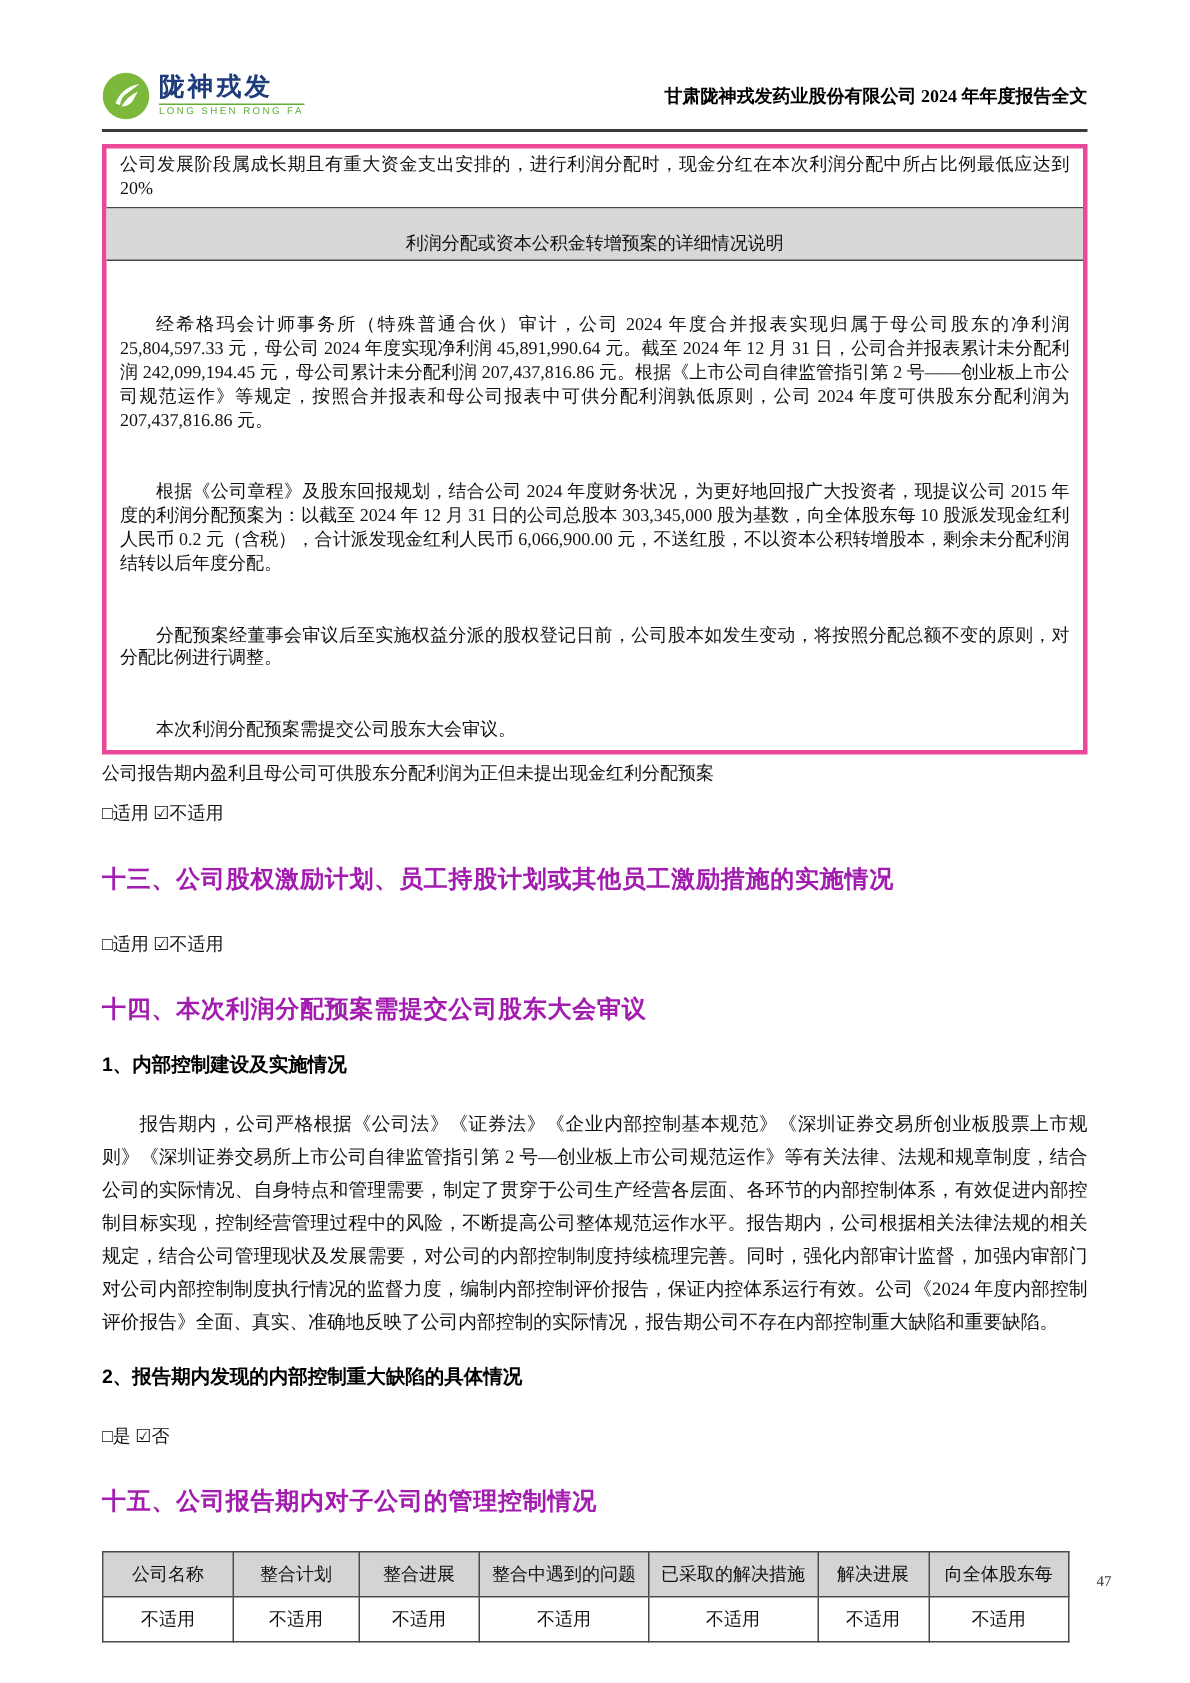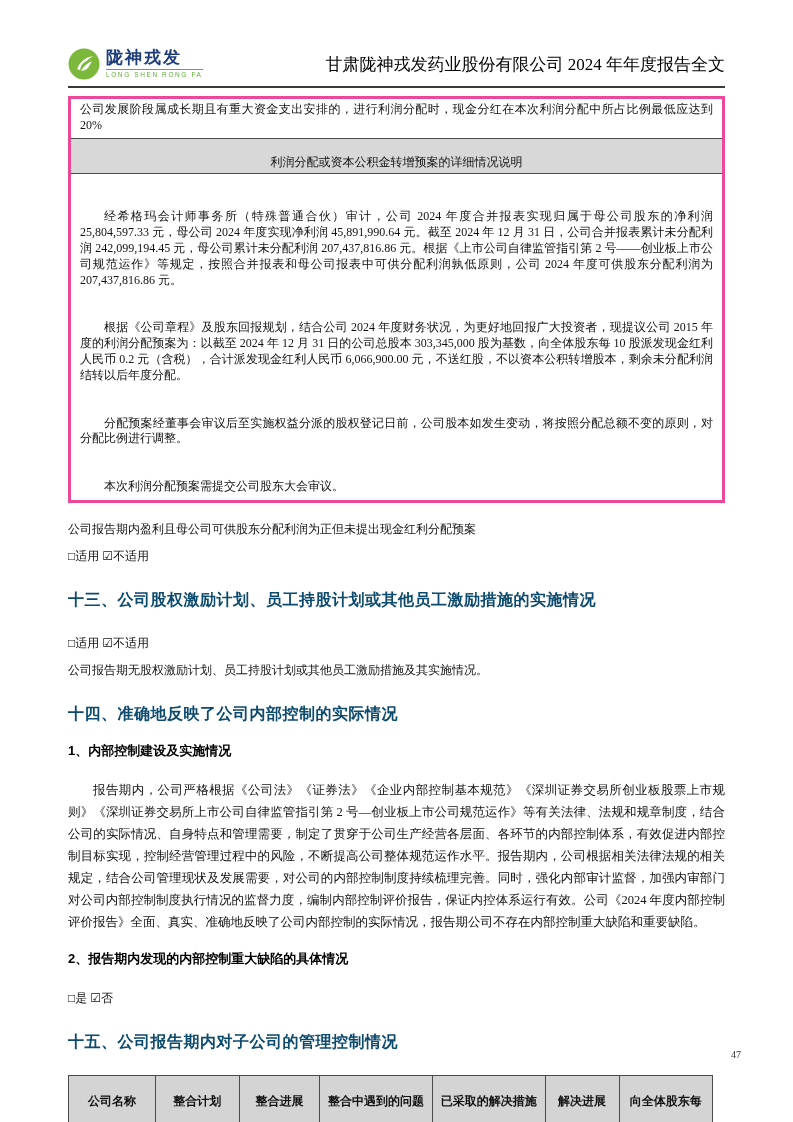--- a/index.html
+++ b/index.html
@@ -29,44 +29,44 @@
   .brand-text { display:flex; flex-direction:column; line-height:1; }
   .brand-cn {
     font-family:"Liberation Sans","DejaVu Sans",sans-serif;
     font-weight:bold; font-size:17px; letter-spacing:2px; color:#1e3c7b;
   }
   .brand-en {
     font-family:"Liberation Sans","DejaVu Sans",sans-serif;
     font-size:6.5px; letter-spacing:1.6px; color:#62ae3a; margin-top:3px;
     border-top:1px solid #62ae3a; padding-top:2px;
   }
-  .hdr-title { font-size:17px; color:#000; white-space:nowrap; }
+  .hdr-title { font-size:12px; color:#000; white-space:nowrap;font-weight:bold; }
 
   
   .box {
     margin-top:8px;
     border:3px solid #ec4899;
     font-size:12px; line-height:15.8px;
   }
   .box-row { border-bottom:1px solid #4a4a4a; }
   .box-row:last-child { border-bottom:none; }
   .box-note { padding:3px 9px 4px 9px; text-align:justify; }
   .box-title {
     background:#d8d8d8; text-align:center;
     padding:16px 9px 3px 9px;
   }
   .box-body { padding:3px 9px 5px 9px; }
   .box-body p { text-indent:2em; text-align:justify;margin-top:32px; }
 
-  .cond-line { margin-top:18px; font-size:12px; }
+  .cond-line { margin-top:4px; font-size:12px; }
   .chk-line  { margin-top:10px; font-size:12px; }
 
   h2 {
     font-family:"Liberation Sans","DejaVu Sans",sans-serif;
-    font-size:16px; font-weight:bold; color:#0c4a6e;
+    font-size:16px; font-weight:bold; color:#a21caf;
     margin-top:25px; letter-spacing:0.5px;
   }
   h3 {
     font-family:"Liberation Sans","DejaVu Sans",sans-serif;
     font-size:13px; font-weight:bold; color:#000;
     margin-top:17px;
   }
   .note-line { margin-top:10px; font-size:12px; }
   .body-para {
     margin-top:19px;
@@ -76,27 +76,27 @@
 
   
   table.sub {
     margin-top:22px;
     width:645px;
     border-collapse:collapse;
     font-size:12px;
   }
   table.sub th, table.sub td {
     border:1px solid #4a4a4a;
-    height:52px;
-    font-weight:bold;
+    height:30px;
+    font-weight:normal;
     padding:2px 6px;
     margin-top:28px;
   }
   table.sub th { background:#d4d4d4; text-align:center; }
-  table.sub td { text-align:right; vertical-align:middle; }
+  table.sub td { text-align:center; vertical-align:middle; }
 
   .page-num {
     position:absolute; right:52px; bottom:62px;
     font-size:10px; color:#333;
   }
 </style>
 </head>
 <body>
 
 <div class="page">
@@ -127,23 +127,22 @@
       <p>分配预案经董事会审议后至实施权益分派的股权登记日前，公司股本如发生变动，将按照分配总额不变的原则，对分配比例进行调整。</p>
       <p>本次利润分配预案需提交公司股东大会审议。</p>
     </div>
   </div>
 
   <div class="cond-line">公司报告期内盈利且母公司可供股东分配利润为正但未提出现金红利分配预案</div>
   <div class="chk-line">□适用 ☑不适用</div>
 
   <h2>十三、公司股权激励计划、员工持股计划或其他员工激励措施的实施情况</h2>
   <div class="chk-line" style="margin-top:24px;">□适用 ☑不适用</div>
-  <div class="note-line">公司报告期无股权激励计划、员工持股计划或其他员工激励措施及其实施情况。</div>
 
-  <h2>十四、准确地反映了公司内部控制的实际情况</h2>
+  <h2>十四、本次利润分配预案需提交公司股东大会审议</h2>
   <h3>1、内部控制建设及实施情况</h3>
   <p class="body-para">报告期内，公司严格根据《公司法》《证券法》《企业内部控制基本规范》《深圳证券交易所创业板股票上市规则》《深圳证券交易所上市公司自律监管指引第 2 号—创业板上市公司规范运作》等有关法律、法规和规章制度，结合公司的实际情况、自身特点和管理需要，制定了贯穿于公司生产经营各层面、各环节的内部控制体系，有效促进内部控制目标实现，控制经营管理过程中的风险，不断提高公司整体规范运作水平。报告期内，公司根据相关法律法规的相关规定，结合公司管理现状及发展需要，对公司的内部控制制度持续梳理完善。同时，强化内部审计监督，加强内审部门对公司内部控制制度执行情况的监督力度，编制内部控制评价报告，保证内控体系运行有效。公司《2024 年度内部控制评价报告》全面、真实、准确地反映了公司内部控制的实际情况，报告期公司不存在内部控制重大缺陷和重要缺陷。</p>
   <h3>2、报告期内发现的内部控制重大缺陷的具体情况</h3>
   <div class="chk-line" style="margin-top:22px;">□是 ☑否</div>
 
   <h2>十五、公司报告期内对子公司的管理控制情况</h2>
 
   <table class="sub">
     <colgroup>
       <col style="width:13.5%">

